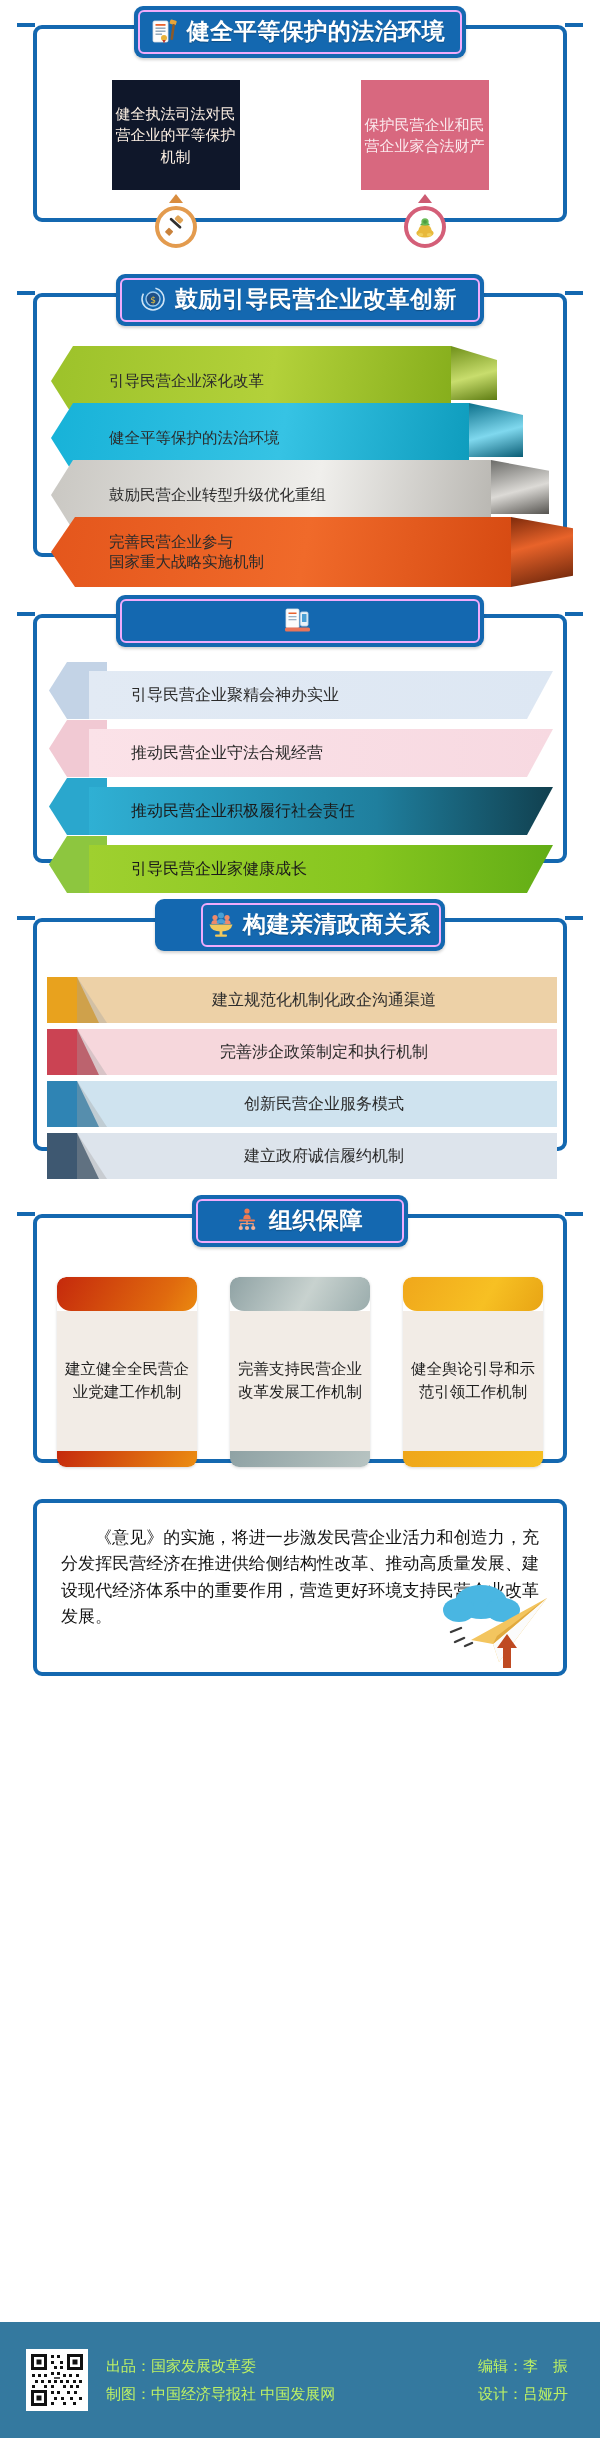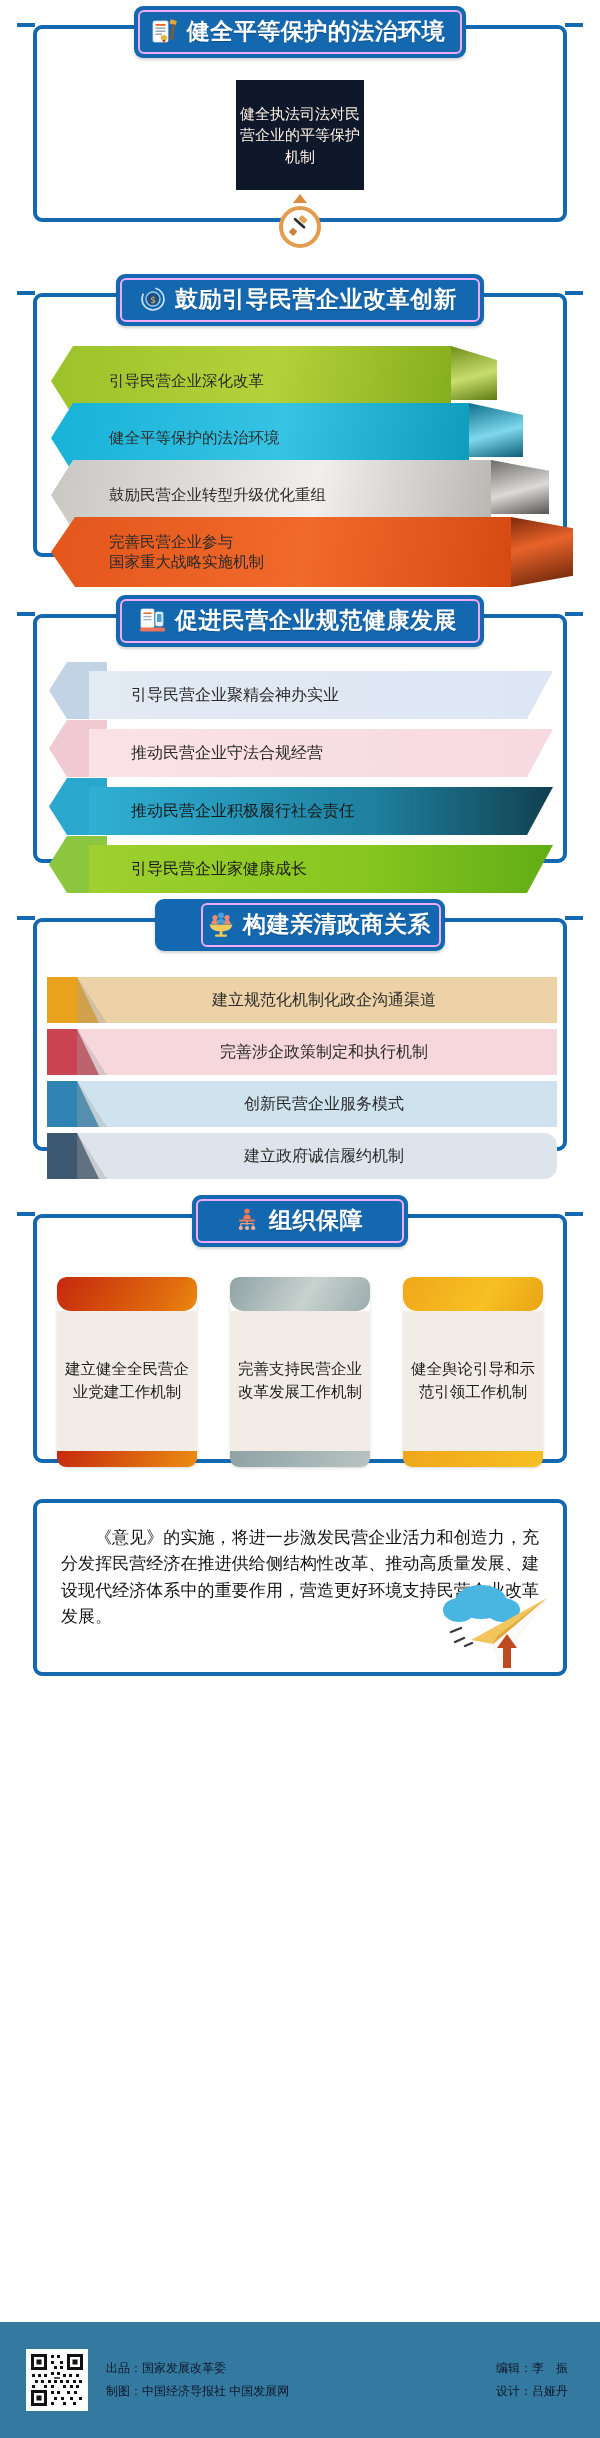--- a/index.html
+++ b/index.html
@@ -151,21 +151,21 @@
     font-size: 16px; color: #2c2c2c;
     padding-left: 54px; padding-right: 10px;
   }
   .bar.b1 .tab { background: #e8a21e; }
   .bar.b1 .body { background: #edd1a7; }
   .bar.b2 .tab { background: #cb4353; }
   .bar.b2 .body { background: #f6d7dc; }
   .bar.b3 .tab { background: #2f84b4; }
   .bar.b3 .body { background: #cfe3ef; }
   .bar.b4 .tab { background: #3e5871; }
-  .bar.b4 .body { background: #dde4ec; border-radius: 13px; }
+  .bar.b4 .body { background: #dde4ec; }
 
   
   .caps { display: flex; justify-content: space-between; padding: 26px 8px 26px 8px; }
   .cap { width: 140px; border-radius: 9px; overflow: hidden; box-shadow: 0 1px 3px rgba(0,0,0,0.16); }
   .cap .cap-top { height: 34px; }
   .cap .cap-mid {
     background: #f2ece6; min-height: 140px;
     display: flex; align-items: center; justify-content: center;
     font-size: 15.5px; line-height: 1.48; color: #1f1f1f; text-align: center;
     padding: 6px 8px;
@@ -194,21 +194,21 @@
   .plane { position: absolute; right: 6px; bottom: 4px; width: 120px; height: 92px; }
 
   
   .footer {
     position: absolute; left: 0; right: 0; bottom: 0;
     height: 116px; background: #34799f;
     display: flex; align-items: center; padding: 0 26px; gap: 18px;
   }
   .qr { width: 62px; height: 62px; background: #fff; padding: 3px; flex: 0 0 62px; }
   .foot-cols { flex: 1; display: flex; justify-content: space-between; }
-  .foot-col { color: #0f172a; font-size: 12px; line-height: 1.9; white-space: nowrap; }
+  .foot-col { color: #bef264; font-size: 15px; line-height: 1.9; white-space: nowrap; }
   .foot-col.right { text-align: left; padding-right: 6px; }
 </style>
 </head>
 <body>
 
 <div class="section" style="margin-top:6px; height:232px;">
   <div class="frame" style="top:19px; bottom:16px;"></div>
   <div class="frame-notch-l" style="left:0; width:18px;"></div>
   <div class="frame-notch-r" style="right:0; width:18px;"></div>
 
@@ -239,20 +239,35 @@
         <div class="s1-tri orange"></div>
         <div class="s1-circle orange">
           <svg viewBox="0 0 30 30" width="26" height="26">
             <rect x="14" y="3" width="9" height="6.5" rx="1.6" fill="#e0a456" transform="rotate(42 18.5 6.2)"></rect>
             <rect x="6" y="9" width="17" height="3.2" rx="1.6" fill="#2f2f2f" transform="rotate(42 14.5 10.6)"></rect>
             <rect x="3.5" y="17" width="7" height="7" rx="1" fill="#c9823c" transform="rotate(42 7 20.5)"></rect>
           </svg>
         </div>
       </div>
 
+      <div class="s1-card">
+        <div class="s1-box pink">保护民营企业和民营企业家合法财产</div>
+        <div class="s1-tri pink"></div>
+        <div class="s1-circle pink">
+          <svg viewBox="0 0 30 30" width="26" height="26">
+            <ellipse cx="15" cy="22" rx="10" ry="5" fill="#e8b93b"></ellipse>
+            <path d="M7 22 q0 -10 8 -10 q8 0 8 10z" fill="#e8b93b"></path>
+            <path d="M9 13 q6 -8 12 0z" fill="#5aab4a"></path>
+            <circle cx="15" cy="9" r="4.2" fill="#68bb57"></circle>
+            <circle cx="15" cy="9" r="2.2" fill="#4f9b41"></circle>
+            <ellipse cx="10" cy="24" rx="3" ry="2" fill="#f0cf5c"></ellipse>
+            <ellipse cx="20" cy="24" rx="3" ry="2" fill="#f0cf5c"></ellipse>
+          </svg>
+        </div>
+      </div>
 
     </div>
   </div>
 </div>
 
 <div class="section" style="margin-top:36px; height:283px;">
   <div class="frame" style="top:19px; bottom:0;"></div>
   <div class="frame-notch-l" style="left:0; width:18px;"></div>
   <div class="frame-notch-r" style="right:0; width:18px;"></div>
 
@@ -301,21 +316,20 @@
         <svg viewBox="0 0 28 28" width="28" height="28">
           <rect x="2" y="3" width="13" height="19" rx="1.4" fill="#fcfcfc" stroke="#dde3e8" stroke-width="0.8"></rect>
           <rect x="4.5" y="6.5" width="8" height="1.5" fill="#e8612d"></rect>
           <rect x="4.5" y="10" width="8" height="1.3" fill="#9bb0c2"></rect>
           <rect x="4.5" y="13" width="8" height="1.3" fill="#9bb0c2"></rect>
           <rect x="16.5" y="6" width="7.5" height="14" rx="1.4" fill="#e9f2f8" stroke="#b9d3e6" stroke-width="0.9"></rect>
           <rect x="18" y="8" width="4.5" height="8" fill="#4a9fd4"></rect>
           <rect x="1" y="21.5" width="25" height="4" rx="1.6" fill="#e8755a"></rect>
         </svg>
       </span>
-      <span class="section-title">促进民营企业规范健康发展</span>
     </div>
   </div>
 
   <div class="section-body ribbons" style="padding:24px 30px 12px 32px;">
     <div class="rb r1">
       <div class="tab"></div>
       <div class="body">引导民营企业聚精会神办实业</div>
     </div>
     <div class="rb r2">
       <div class="tab"></div>

